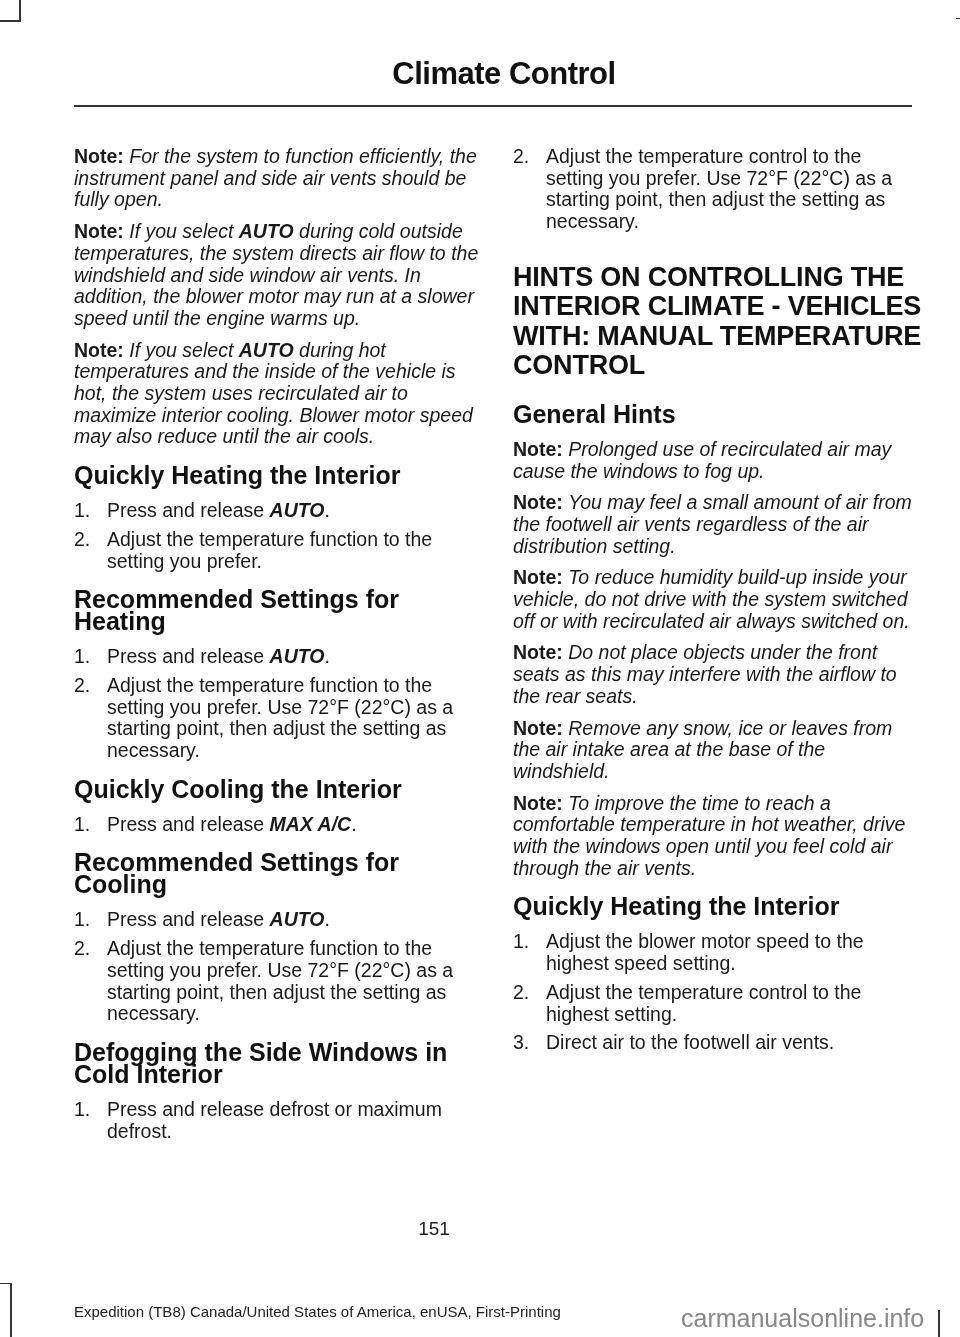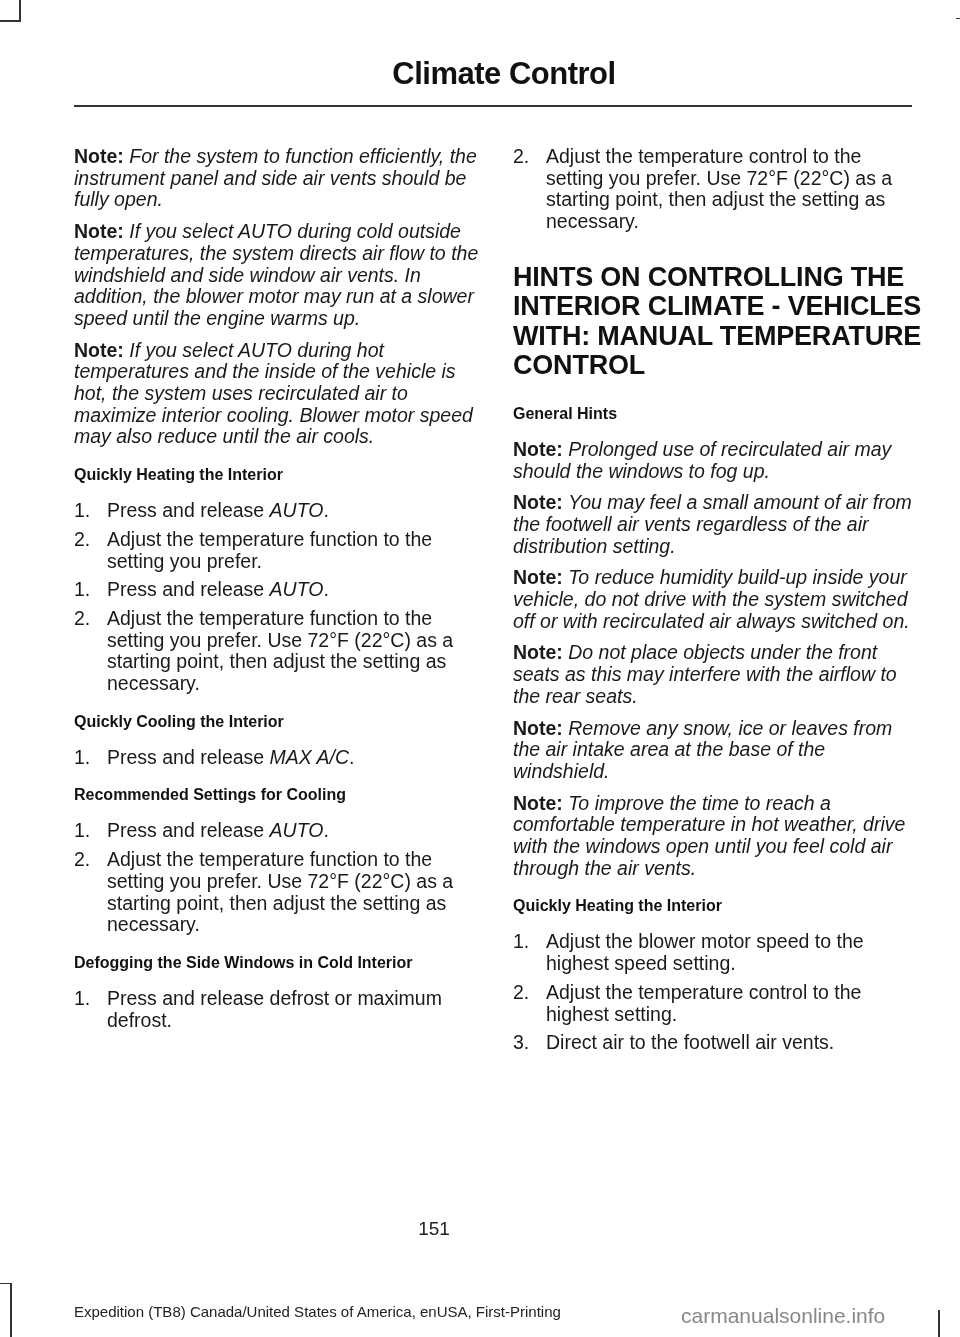--- a/index.html
+++ b/index.html
@@ -12,29 +12,29 @@
   .crop-tr { left:956px; top:18px; width:4px; height:1px; border-top-width:1px; }
   .header-title { position:absolute; left:0; width:960px; top:56px; text-align:center;
                   font-size:31px; font-weight:bold; letter-spacing:-0.5px; color:#111;padding-left:24px; }
   .header-rule { position:absolute; left:74px; width:838px; top:105px; height:2px; background:#333; }
   .col { position:absolute; top:146px; width:410px; }
   .col-left { left:74px; }
   .col-right { left:513px; }
   .note, .li { font-size:19.5px; line-height:21.7px; margin:0 0 10px 0; }
   .note .lbl { font-weight:bold; font-style:normal; }
   .note .body { font-style:italic; }
-  .note b, .li b { font-weight:normal; font-style:italic; }
-  h3 { font-size:16px; font-weight:bold; line-height:22px; margin:16px 0 14px 0; color:#111; }
+  .note b, .li b { font-weight:bold; font-style:italic; }
+  h3 { font-size:25px; font-weight:bold; line-height:22px; margin:16px 0 14px 0; color:#111; }
   h2 { font-size:27px; font-weight:bold; line-height:29.5px; margin:30px 0 22px 0; color:#111; letter-spacing:-0.2px; }
   .li { display:flex; margin-bottom:7px; }
   .li .num { width:33px; flex:none; }
   .li .txt { flex:1; }
   .page-num { position:absolute; left:0; width:868px; top:1218px; text-align:center; font-size:19px; color:#222; }
   .footer { position:absolute; left:74px; top:1303px; font-size:15px; color:#222; }
-  .watermark { position:absolute; left:681px; top:1304px; font-size:21px; color:#888; }
+  .watermark { position:absolute; left:681px; top:1304px; font-size:25px; color:#888; }
 </style>
 </head>
 <body>
 
 <div class="crop crop-tl"></div>
 <div class="crop crop-tr"></div>
 <div class="crop crop-bl"></div>
 <div class="crop crop-br"></div>
 
 <div class="header-title">Climate Control</div>
@@ -57,20 +57,21 @@
   <h3>Quickly Heating the Interior</h3>
   <div class="li">
     <span class="num">1.</span>
     <span class="txt"><span>Press and release </span><b>AUTO</b><span>.</span></span>
   </div>
   <div class="li">
     <span class="num">2.</span>
     <span class="txt">Adjust the temperature function to the setting you prefer.</span>
   </div>
 
+  <h3>Recommended Settings for Heating</h3>
   <div class="li">
     <span class="num">1.</span>
     <span class="txt"><span>Press and release </span><b>AUTO</b><span>.</span></span>
   </div>
   <div class="li">
     <span class="num">2.</span>
     <span class="txt">Adjust the temperature function to the setting you prefer. Use 72°F (22°C) as a starting point, then adjust the setting as necessary.</span>
   </div>
 
   <h3>Quickly Cooling the Interior</h3>
@@ -101,21 +102,21 @@
     <span class="num">2.</span>
     <span class="txt">Adjust the temperature control to the setting you prefer. Use 72°F (22°C) as a starting point, then adjust the setting as necessary.</span>
   </div>
 
   <h2>HINTS ON CONTROLLING THE INTERIOR CLIMATE - VEHICLES WITH: MANUAL TEMPERATURE CONTROL</h2>
 
   <h3 style="margin-top:0">General Hints</h3>
 
   <p class="note">
     <span class="lbl">Note:</span>
-    <span class="body">Prolonged use of recirculated air may should the windows to fog up.</span>
+    <span class="body">Prolonged use of recirculated air may cause the windows to fog up.</span>
   </p>
   <p class="note">
     <span class="lbl">Note:</span>
     <span class="body">You may feel a small amount of air from the footwell air vents regardless of the air distribution setting.</span>
   </p>
   <p class="note">
     <span class="lbl">Note:</span>
     <span class="body">To reduce humidity build-up inside your vehicle, do not drive with the system switched off or with recirculated air always switched on.</span>
   </p>
   <p class="note">

